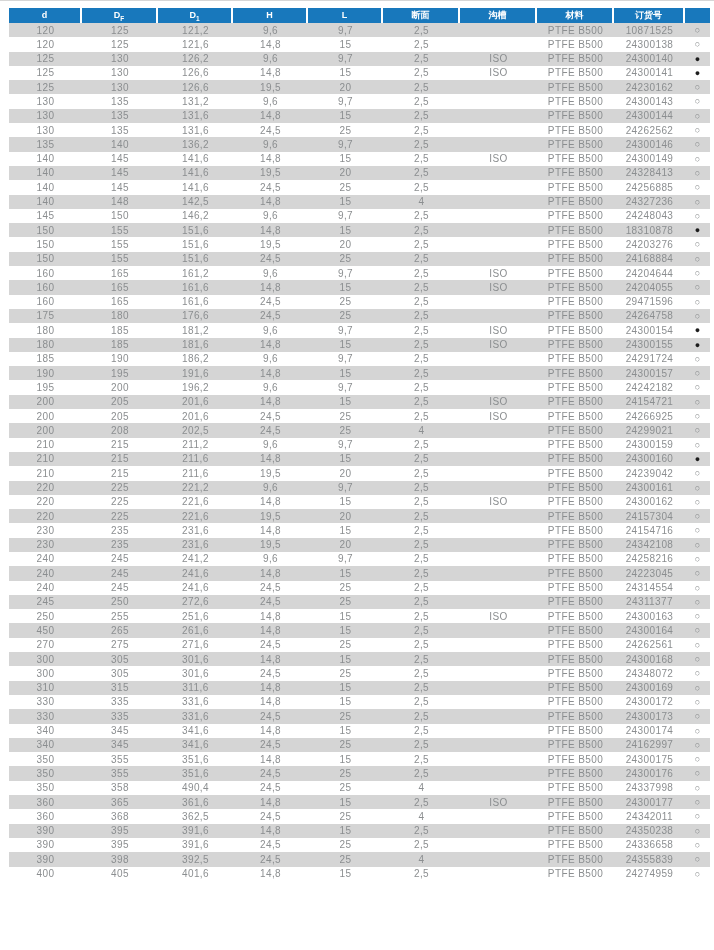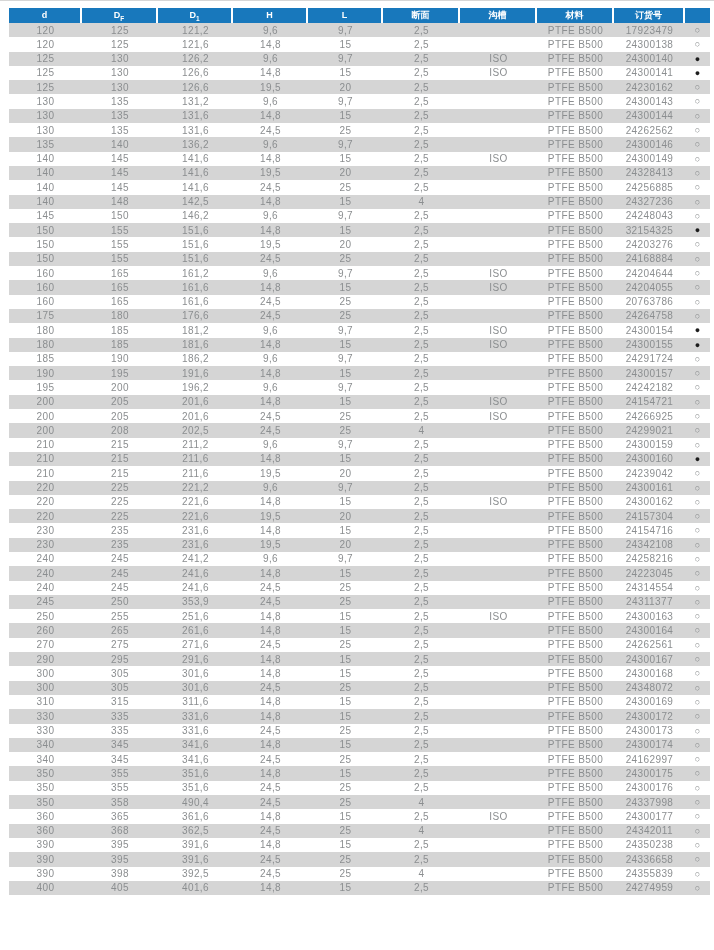--- a/index.html
+++ b/index.html
@@ -112,21 +112,21 @@
     <tbody id="body-rows">
         <tr>
           <td>120</td>
           <td>125</td>
           <td>121,2</td>
           <td>9,6</td>
           <td>9,7</td>
           <td>2,5</td>
           <td></td>
           <td>PTFE B500</td>
-          <td>17923479</td>
+          <td>10871525</td>
           <td><span class="circ open">○</span></td>
         </tr>
         <tr>
           <td>120</td>
           <td>125</td>
           <td>121,6</td>
           <td>14,8</td>
           <td>15</td>
           <td>2,5</td>
           <td></td>
@@ -280,21 +280,21 @@
         </tr>
         <tr>
           <td>150</td>
           <td>155</td>
           <td>151,6</td>
           <td>14,8</td>
           <td>15</td>
           <td>2,5</td>
           <td></td>
           <td>PTFE B500</td>
-          <td>32154325</td>
+          <td>18310878</td>
           <td><span class="circ filled">●</span></td>
         </tr>
         <tr>
           <td>150</td>
           <td>155</td>
           <td>151,6</td>
           <td>19,5</td>
           <td>20</td>
           <td>2,5</td>
           <td></td>
@@ -340,21 +340,21 @@
         </tr>
         <tr>
           <td>160</td>
           <td>165</td>
           <td>161,6</td>
           <td>24,5</td>
           <td>25</td>
           <td>2,5</td>
           <td></td>
           <td>PTFE B500</td>
-          <td>20763786</td>
+          <td>29471596</td>
           <td><span class="circ open">○</span></td>
         </tr>
         <tr>
           <td>175</td>
           <td>180</td>
           <td>176,6</td>
           <td>24,5</td>
           <td>25</td>
           <td>2,5</td>
           <td></td>
@@ -586,21 +586,21 @@
           <td>25</td>
           <td>2,5</td>
           <td></td>
           <td>PTFE B500</td>
           <td>24314554</td>
           <td><span class="circ open">○</span></td>
         </tr>
         <tr>
           <td>245</td>
           <td>250</td>
-          <td>353,9</td>
+          <td>272,6</td>
           <td>24,5</td>
           <td>25</td>
           <td>2,5</td>
           <td></td>
           <td>PTFE B500</td>
           <td>24311377</td>
           <td><span class="circ open">○</span></td>
         </tr>
         <tr>
           <td>250</td>
@@ -608,53 +608,41 @@
           <td>251,6</td>
           <td>14,8</td>
           <td>15</td>
           <td>2,5</td>
           <td>ISO</td>
           <td>PTFE B500</td>
           <td>24300163</td>
           <td><span class="circ open">○</span></td>
         </tr>
         <tr>
-          <td>260</td>
+          <td>450</td>
           <td>265</td>
           <td>261,6</td>
           <td>14,8</td>
           <td>15</td>
           <td>2,5</td>
           <td></td>
           <td>PTFE B500</td>
           <td>24300164</td>
           <td><span class="circ open">○</span></td>
         </tr>
         <tr>
           <td>270</td>
           <td>275</td>
           <td>271,6</td>
           <td>24,5</td>
           <td>25</td>
           <td>2,5</td>
           <td></td>
           <td>PTFE B500</td>
           <td>24262561</td>
-          <td><span class="circ open">○</span></td>
-        </tr>
-        <tr>
-          <td>290</td>
-          <td>295</td>
-          <td>291,6</td>
-          <td>14,8</td>
-          <td>15</td>
-          <td>2,5</td>
-          <td></td>
-          <td>PTFE B500</td>
-          <td>24300167</td>
           <td><span class="circ open">○</span></td>
         </tr>
         <tr>
           <td>300</td>
           <td>305</td>
           <td>301,6</td>
           <td>14,8</td>
           <td>15</td>
           <td>2,5</td>
           <td></td>

